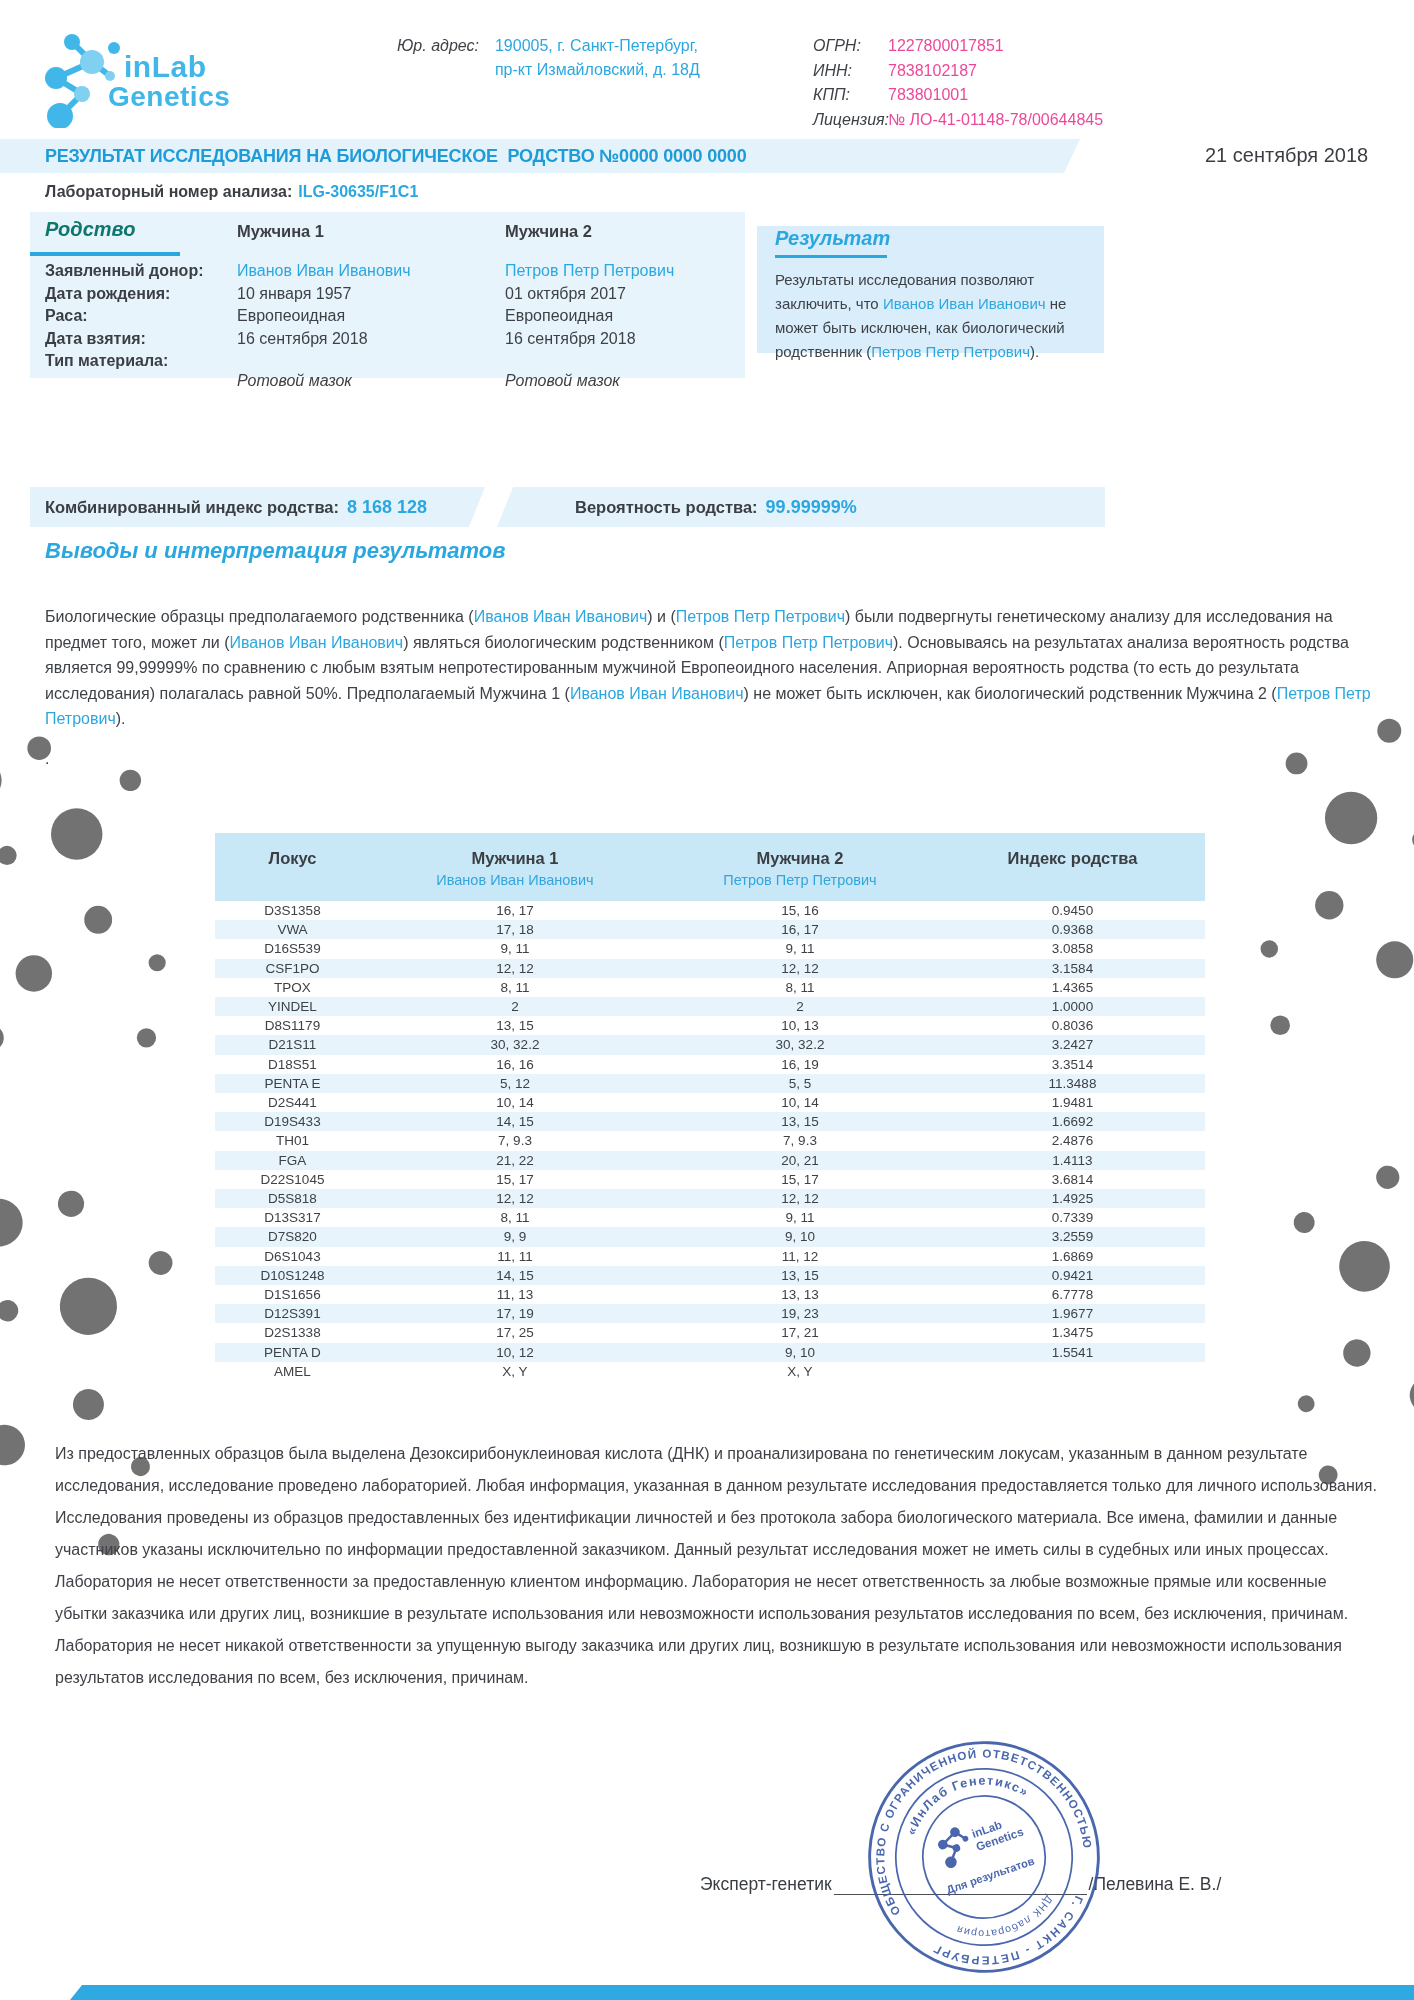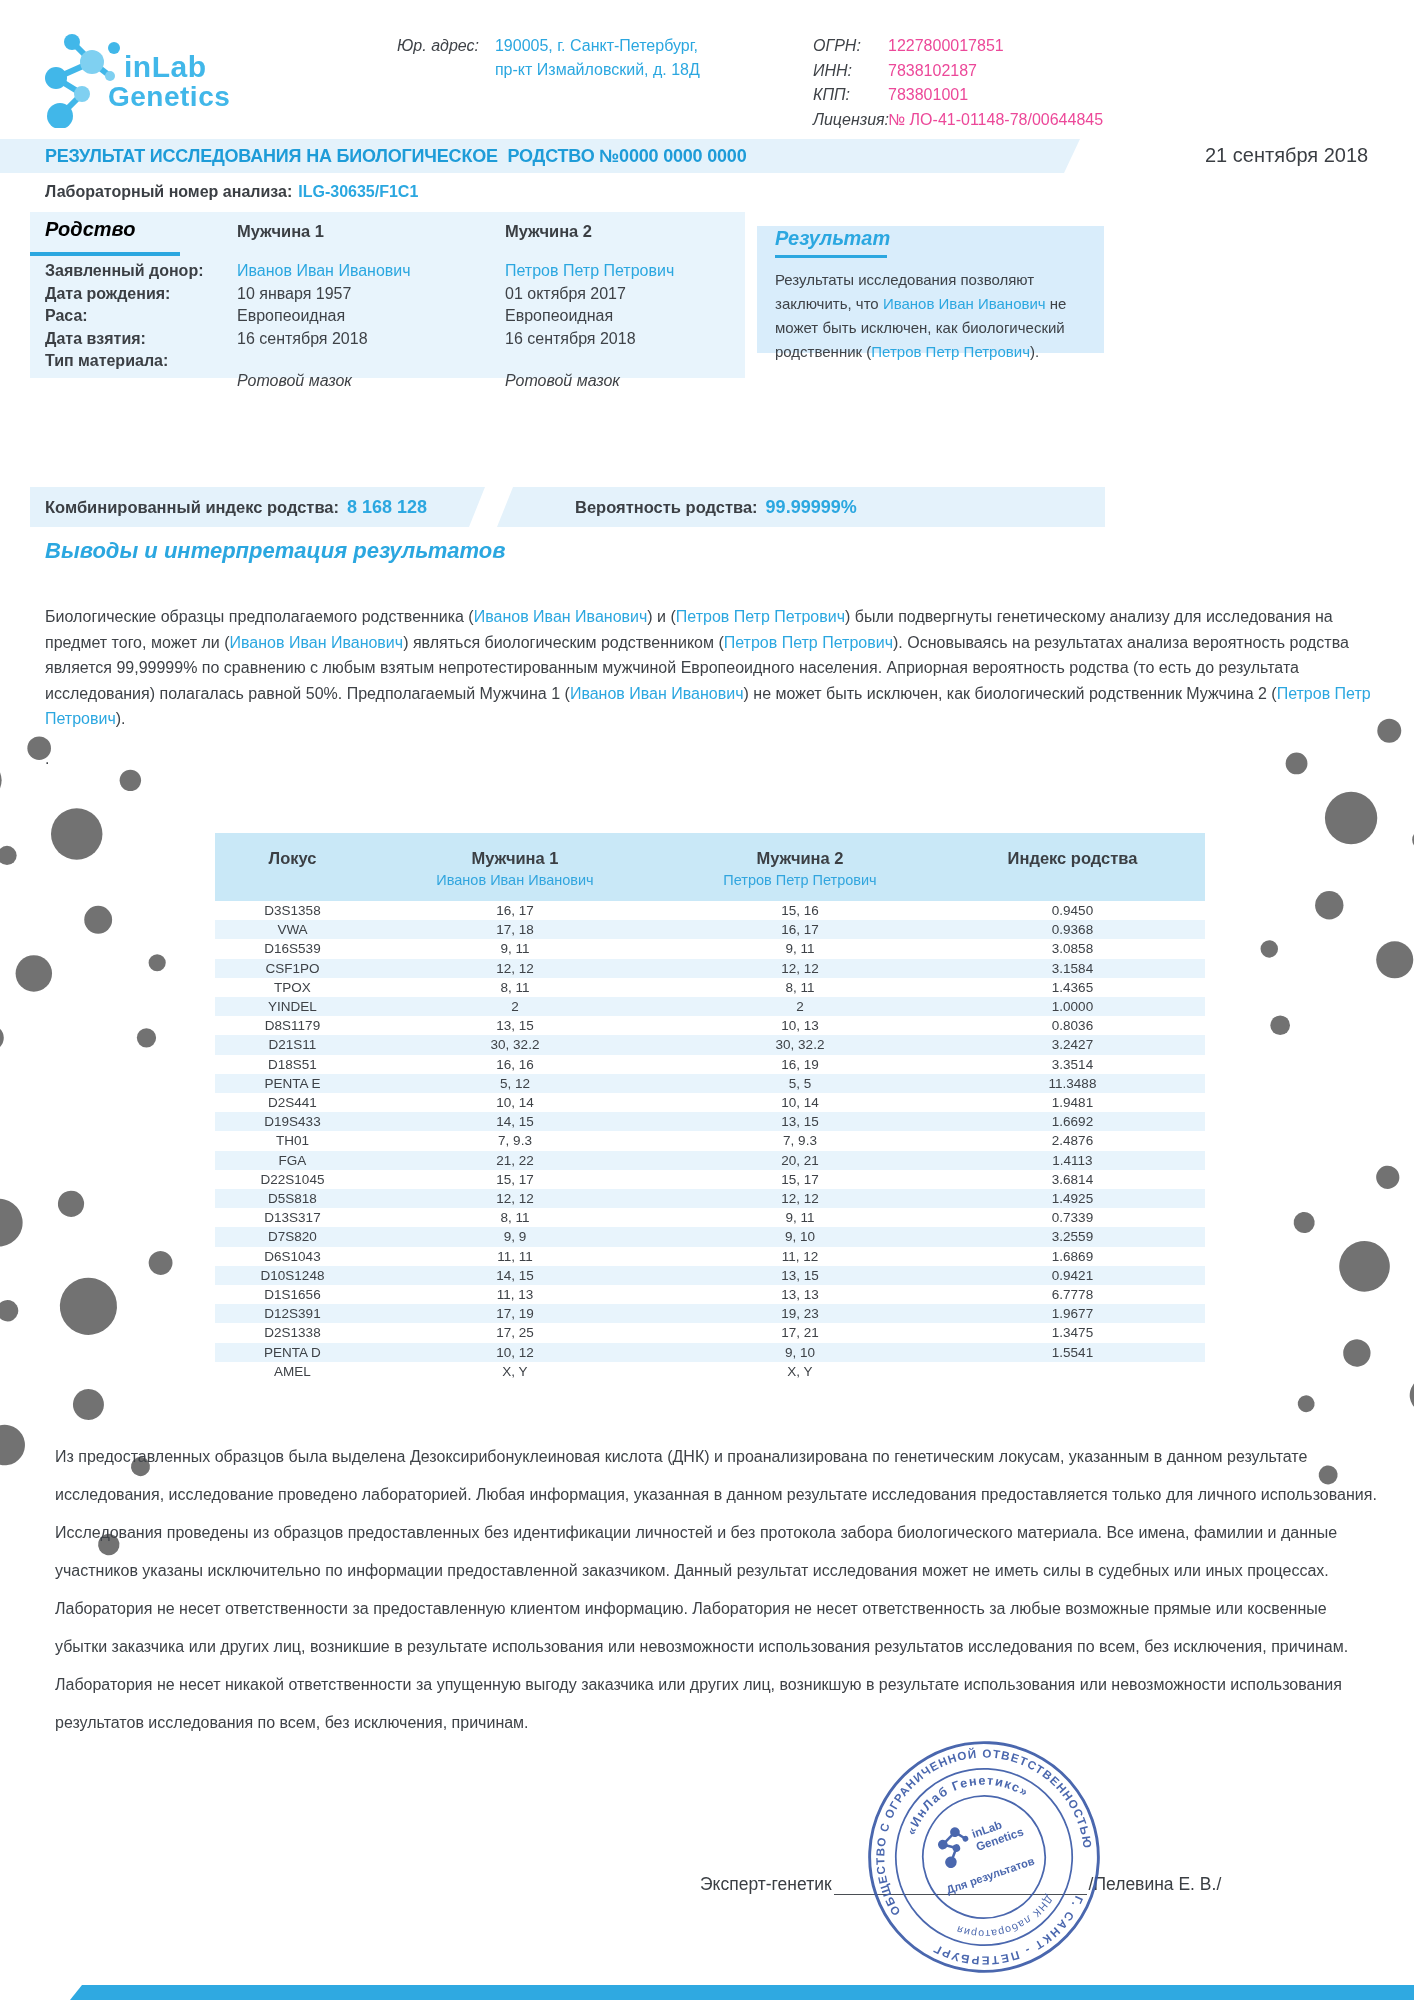--- a/index.html
+++ b/index.html
@@ -28,21 +28,21 @@
   .title-band .title { padding-left:45px; line-height:34px; font-size:18px; font-weight:bold;
     color:#1E9CD8; white-space:pre-wrap; letter-spacing:-.2px; }
   .report-date { position:absolute; left:1205px; top:144px; font-size:20px; color:#3A3E43; }
 
   
   .lab-num { position:absolute; left:45px; top:183px; font-size:16px; font-weight:bold; color:#3B3F44; }
   .lab-num .val { color:#2BA7E0; margin-left:6px; }
 
   
   .kinship { position:absolute; left:30px; top:212px; width:715px; height:166px; background:#E8F4FC; }
-  .kin-heading { position:absolute; left:15px; top:6px; font-size:20px; font-weight:bold; font-style:italic; color:#000000; }
+  .kin-heading { position:absolute; left:15px; top:6px; font-size:20px; font-weight:bold; font-style:italic; color:#0f766e; }
   .kin-underline { position:absolute; left:0; top:40px; width:150px; height:4px; background:#2BA7E0; }
   .kin-col1-h { position:absolute; left:207px; top:10px; font-size:16.5px; font-weight:bold; color:#3B3F44; }
   .kin-col2-h { position:absolute; left:475px; top:10px; font-size:16.5px; font-weight:bold; color:#3B3F44; }
   .kin-rows { position:absolute; left:0; top:48px; width:100%; }
   .k-row { display:grid; grid-template-columns:192px 268px 1fr; padding-left:15px; font-size:16px; line-height:22.5px; color:#3E4247; }
   .k-label { font-weight:bold; color:#3B3F44; }
   .accent-text { color:#2BA7E0; }
   .italic-text { font-style:italic;margin-top:20px; }
 
   
@@ -64,21 +64,21 @@
 
   
   .loci { position:absolute; left:215px; top:833px; width:990px; border-collapse:collapse; }
   .loci col.c1{width:155px;} .loci col.c2{width:290px;} .loci col.c3{width:280px;} .loci col.c4{width:265px;}
   .loci thead th { background:#C9E8F7; text-align:center; }
   .loci tr.main th { color:#3B3F44; font-size:16.5px; font-weight:bold; padding-top:13px; line-height:24px; }
   .loci tr.sub th { color:#31A5DE; font-size:14.5px; font-weight:normal; padding-bottom:10px; line-height:21px; }
   .loci tbody td { text-align:center; font-size:13.5px; line-height:19.2px; height:19.2px; padding:0; color:#3E4247; }
   .loci tbody tr:nth-child(even) { background:#E8F4FC; }
 
-  .disclaimer { position:absolute; left:55px; top:1438px; width:1322px; font-size:16px; line-height:38px; color:#3E4247; }
+  .disclaimer { position:absolute; left:55px; top:1438px; width:1322px; font-size:16px; line-height:32px; color:#3E4247; }
 
   
   .signature { position:absolute; left:700px; top:1874px; display:flex; align-items:flex-end; font-size:17.5px; color:#3A3E43; }
   .sig-line { width:253px; border-bottom:1.6px solid #4A4E53; height:20px; margin:0 2px; }
   .stamp { position:absolute; left:858px; top:1731px; width:252px; height:252px; transform:rotate(-19deg); opacity:.93; }
   .stamp circle { fill:none; stroke:#3D5CA8; }
   .stamp text { fill:#3D5CA8; font-family:"Liberation Sans", sans-serif; }
   .stamp .mini line { stroke:#3D5CA8; stroke-width:2.6; }
   .stamp .mini circle { fill:#3D5CA8; stroke:none; }
 

